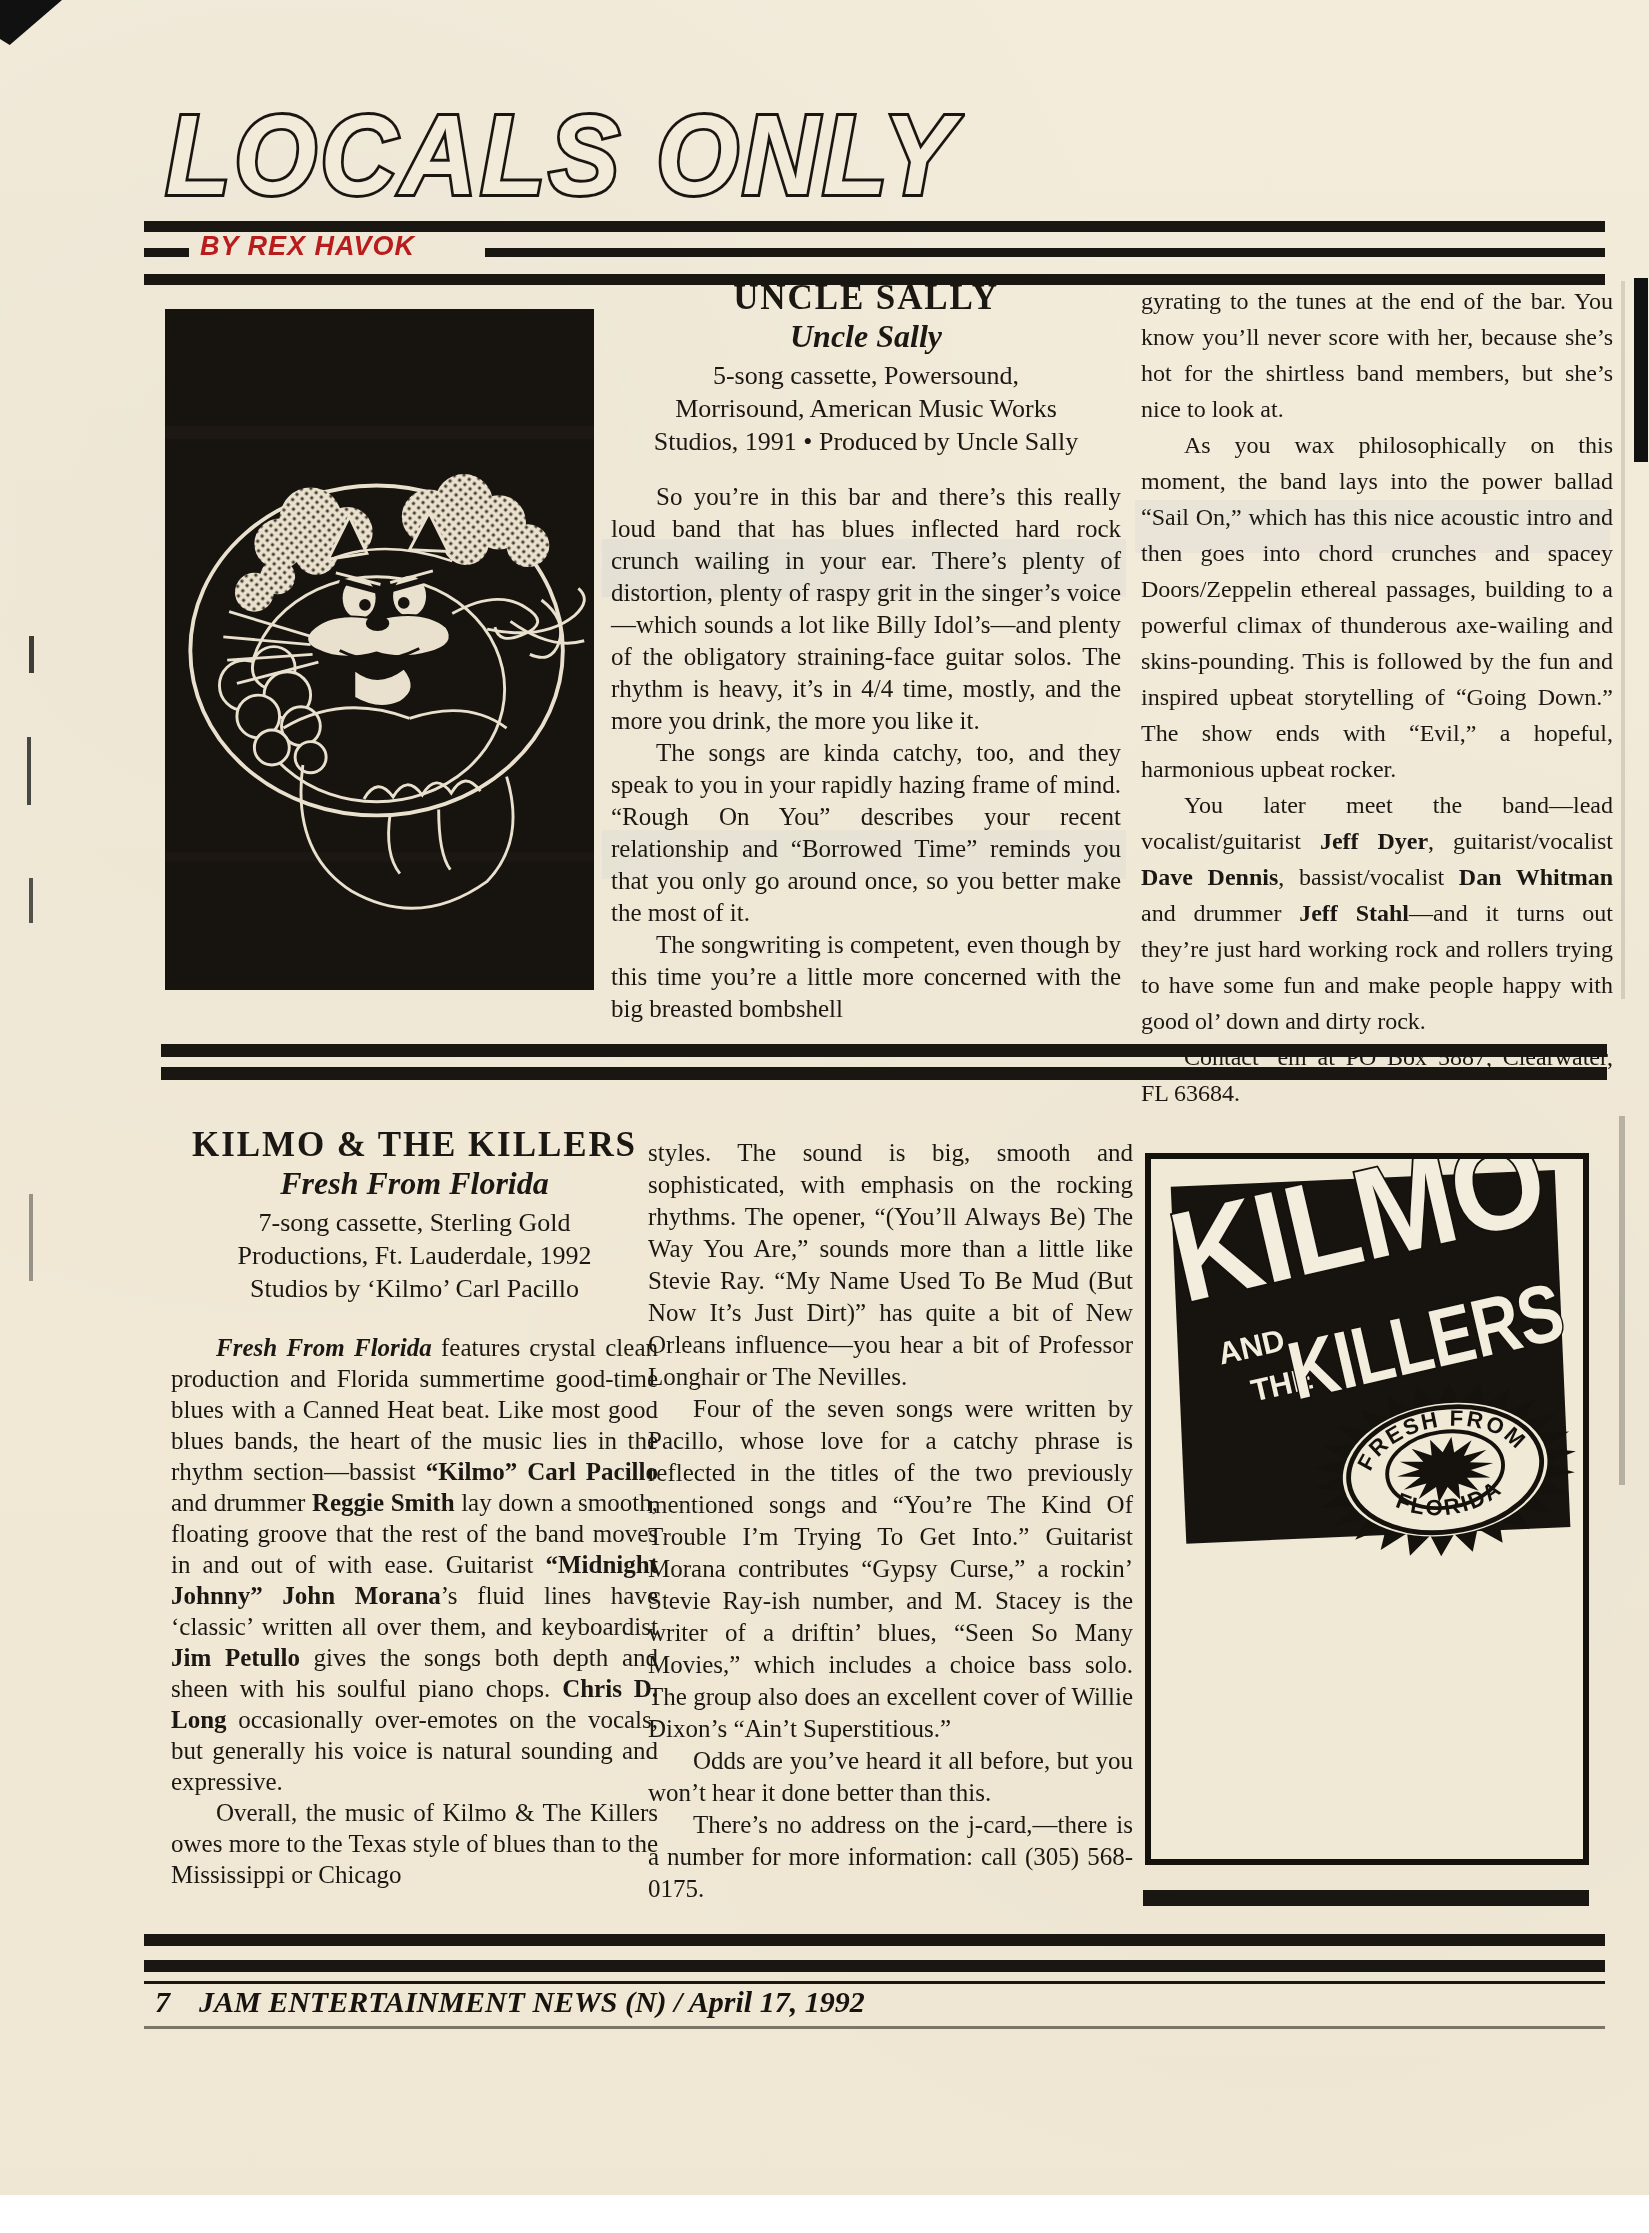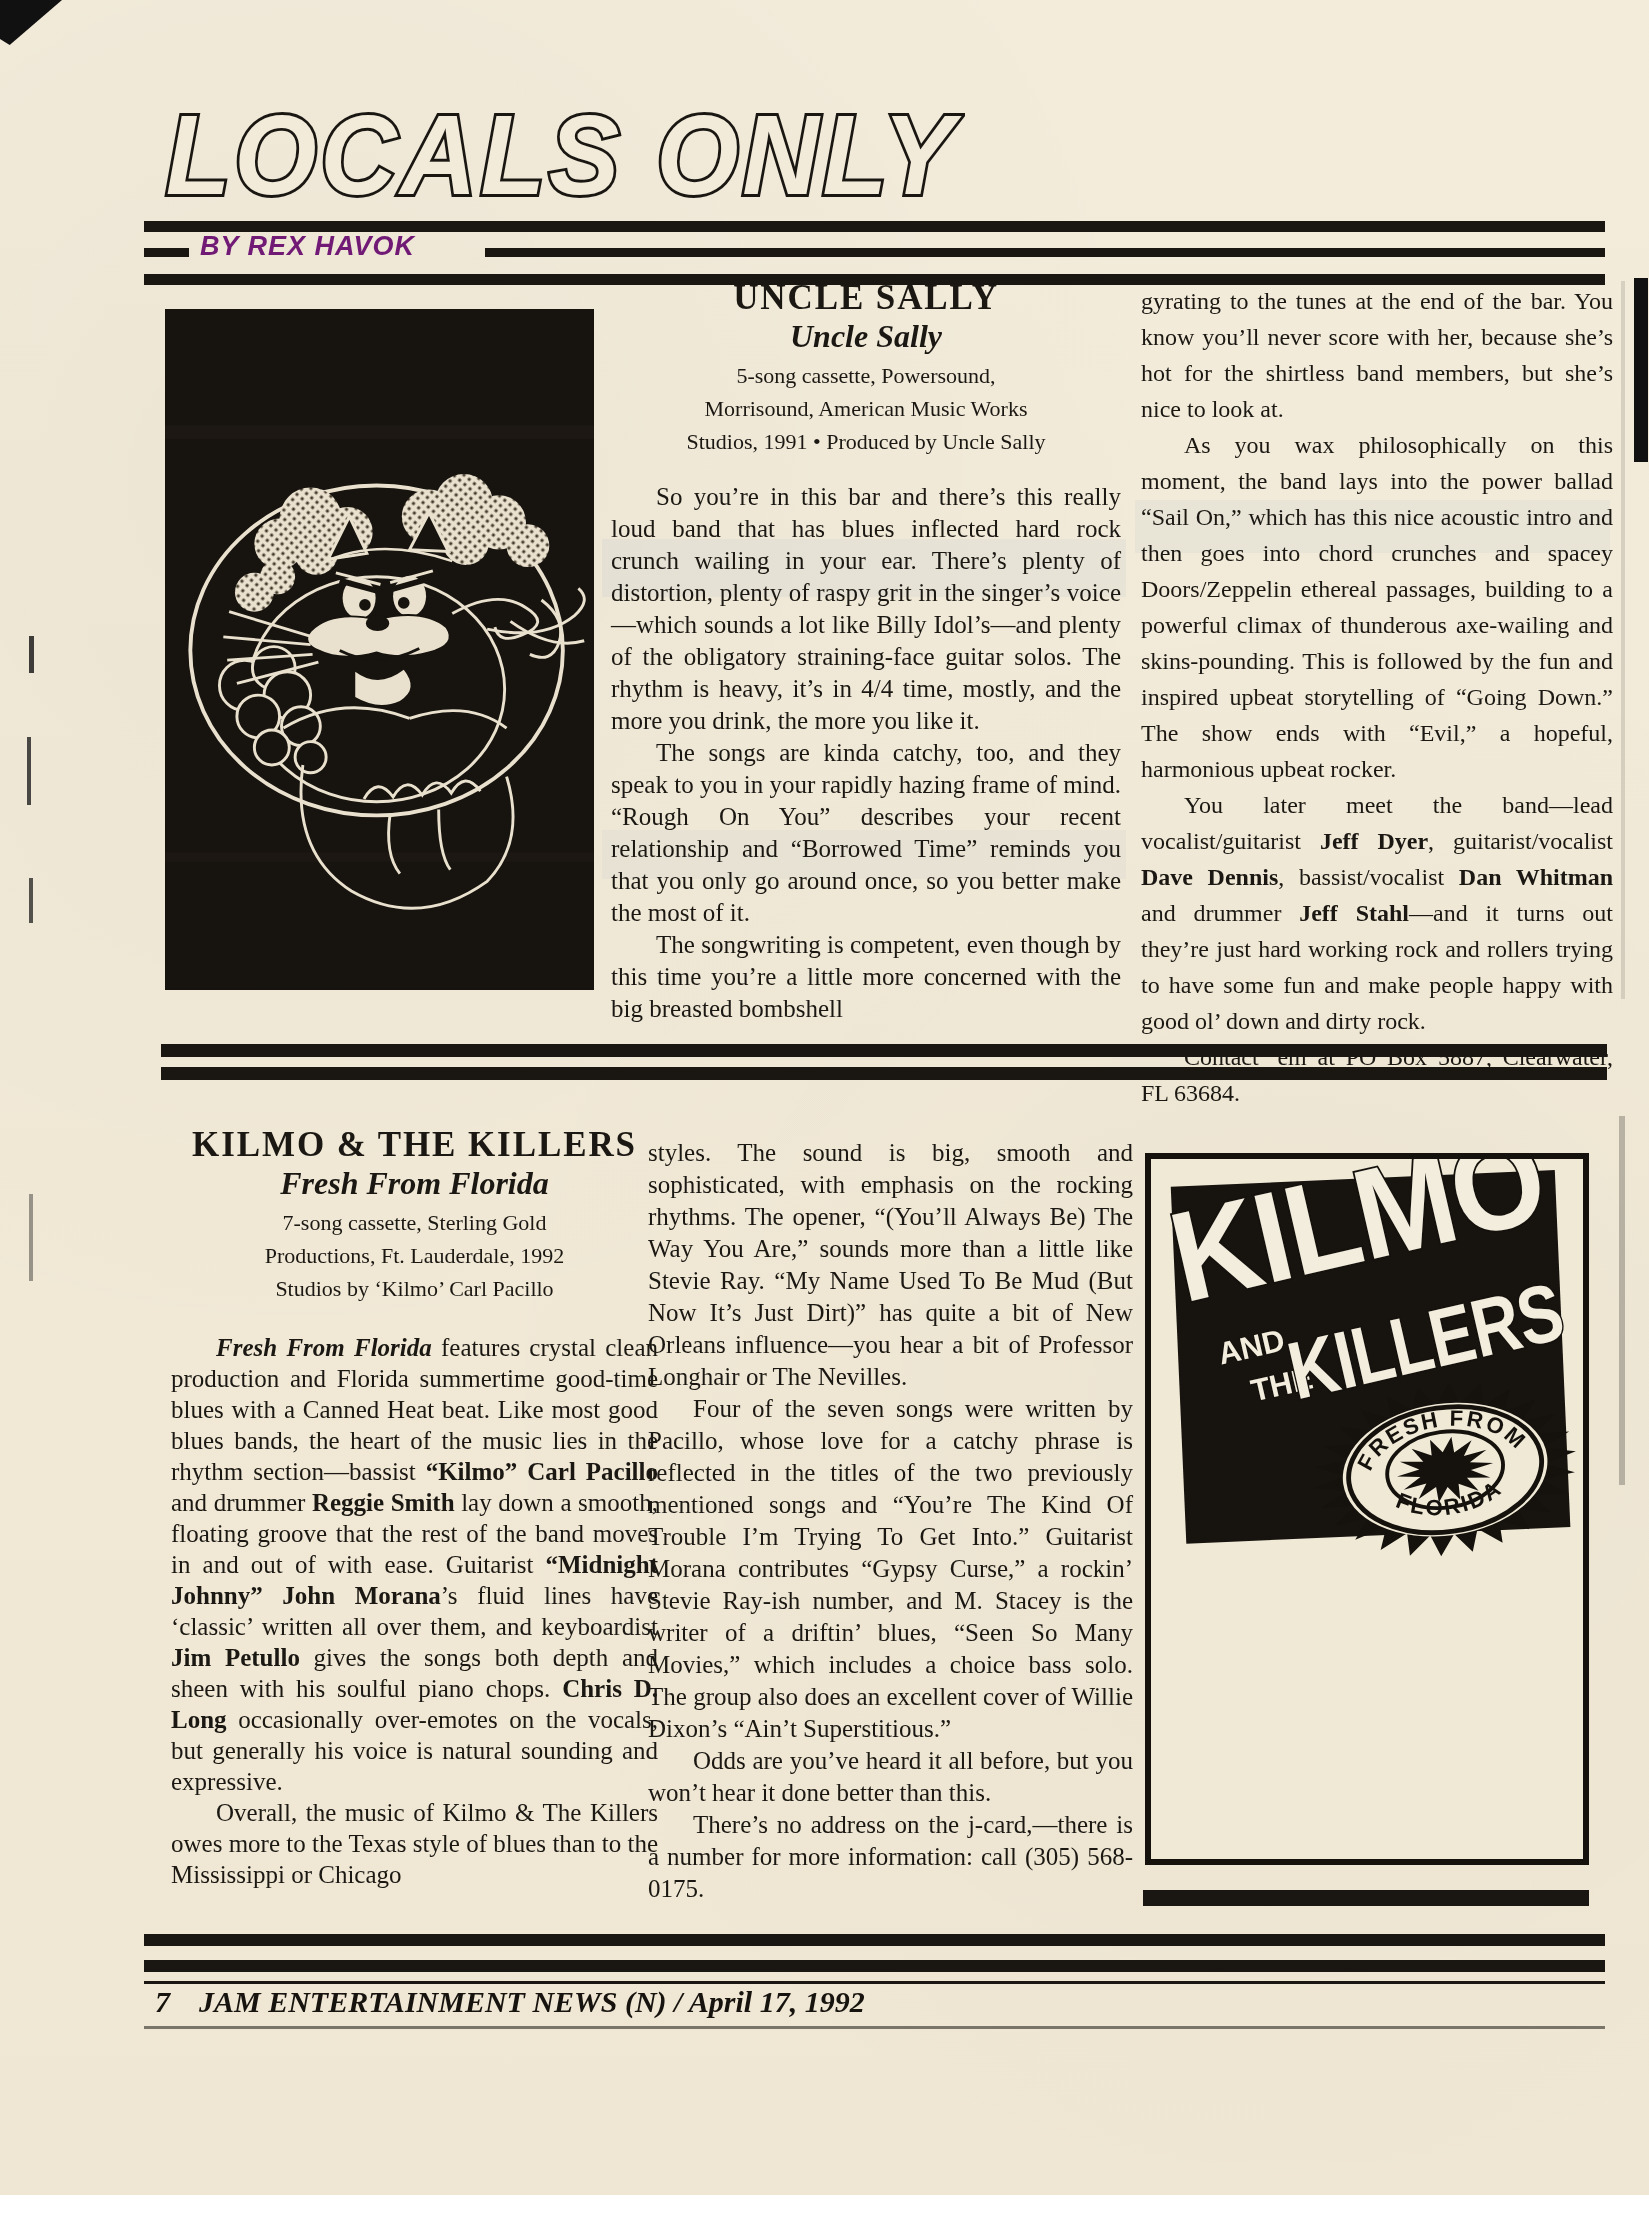--- a/index.html
+++ b/index.html
@@ -6,26 +6,26 @@
   .page{position:relative;width:1650px;height:2234px;background:#ffffff;overflow:hidden;
         font-family:"Liberation Serif",serif;color:#1b1813;}
   .paper{position:absolute;left:0;top:0;width:1650px;height:2195px;background:#f2ebd9;
          background-image:radial-gradient(circle at 18% 22%,rgba(0,0,0,0.025),transparent 42%),
                           radial-gradient(circle at 78% 64%,rgba(0,0,0,0.02),transparent 45%),
                           linear-gradient(180deg,#f3ecdb 0%,#f1e9d6 60%,#efe7d3 100%);}
   .rule{position:absolute;background:#1a1713;}
   
   .title-svg{position:absolute;left:160px;top:83px;}
   .byline{position:absolute;left:200px;top:231px;font-family:"Liberation Sans",sans-serif;
-          font-style:italic;font-weight:bold;font-size:27px;letter-spacing:1px;color:#701a75;}
+          font-style:italic;font-weight:bold;font-size:27px;letter-spacing:1px;color:#b91c1c;}
   
   .col{position:absolute;}
   .band-name{margin:0;text-align:center;font-weight:bold;font-size:35px;line-height:41px;letter-spacing:1.9px;}
   .album-name{margin:0;text-align:center;font-weight:bold;font-style:italic;font-size:32px;line-height:37px;}
-  .credits{margin-top:3.9px;text-align:center;font-size:22px;line-height:33px;}
+  .credits{margin-top:3.9px;text-align:center;font-size:26px;line-height:33px;}
   .body-text{margin-top:5px;text-align:justify;}
   .body-text p{margin:0;text-indent:45px;}
   .us2 .body-text p{font-size:25px;line-height:32px;}
   .us3{font-size:24px;line-height:36px;text-align:justify;}
   .us3 p{margin:0;text-indent:43px;}
   .us3 p.noind{text-indent:0;}
   .k1 .body-text p{font-size:25px;line-height:31px;}
   .k2{font-size:25px;line-height:32px;text-align:justify;}
   .k2 p{margin:0;text-indent:45px;}
   .k2 p.noind{text-indent:0;}

